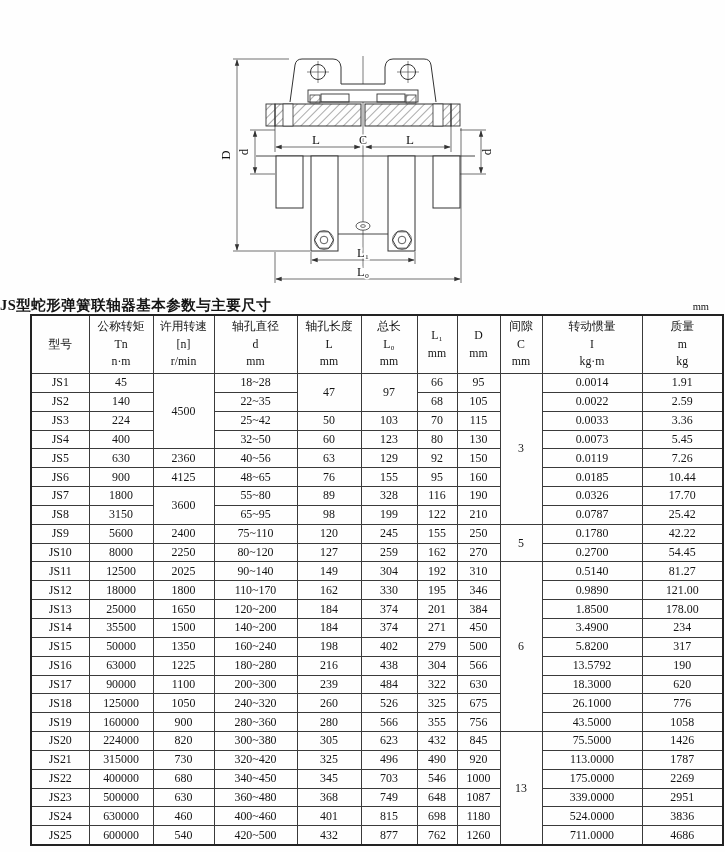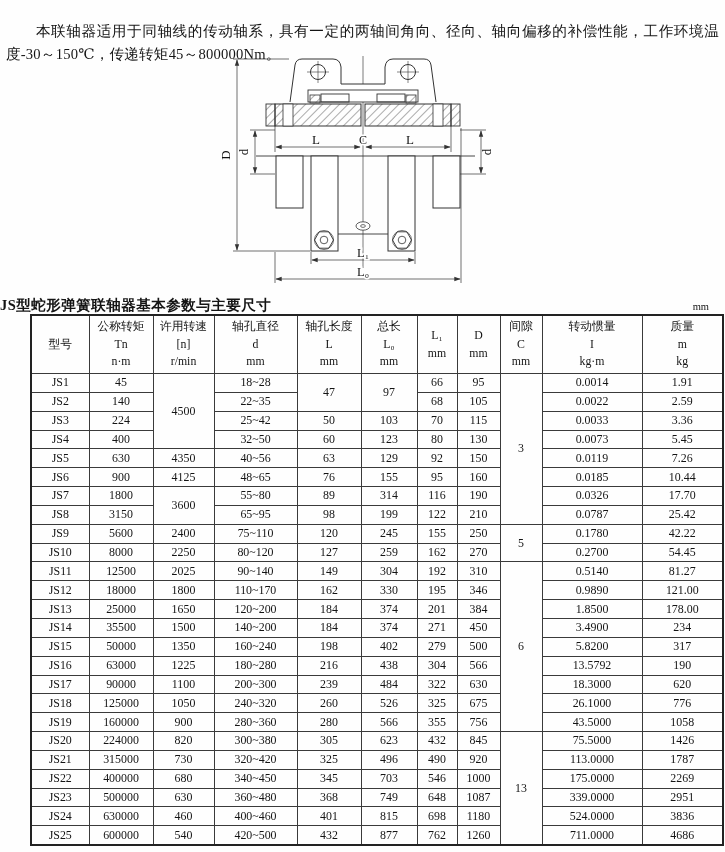--- a/index.html
+++ b/index.html
@@ -30,21 +30,20 @@
   }
   table.specs th{height:57px;font-size:11.8px;line-height:1.5;}
   table.specs td{height:17.85px;font-size:11.9px;}
   .dimtext{font-family:"Liberation Serif","DejaVu Serif",serif;}
 </style>
 </head>
 <body>
 
 <div class="page">
 
-  <p class="intro">本联轴器适用于同轴线的传动轴系，具有一定的两轴间角向、径向、轴向偏移的补偿性能，工作环境温度-30～150℃，传递转矩45～800000Nm。</p>
 
   <div class="diagram">
     <svg width="395" height="237" viewBox="0 0 395 237" xmlns="http://www.w3.org/2000/svg">
       <defs>
         <pattern id="hatch" patternUnits="userSpaceOnUse" width="6" height="6" patternTransform="rotate(45)">
           <line x1="0" y1="0" x2="0" y2="6" stroke="#5a5a5a" stroke-width="1"></line>
         </pattern>
         <marker id="arr" viewBox="0 0 10 10" refX="9" refY="5" markerWidth="9" markerHeight="9" orient="auto-start-reverse">
           <path d="M0,1.5 L10,5 L0,8.5 z" fill="#333"></path>
         </marker>
@@ -264,21 +263,21 @@
           <td>60</td>
           <td>123</td>
           <td>80</td>
           <td>130</td>
           <td>0.0073</td>
           <td>5.45</td>
         </tr>
         <tr>
           <td>JS5</td>
           <td>630</td>
-          <td>4350</td>
+          <td>2360</td>
           <td>40~56</td>
           <td>63</td>
           <td>129</td>
           <td>92</td>
           <td>150</td>
           <td>0.0119</td>
           <td>7.26</td>
         </tr>
         <tr>
           <td>JS6</td>
@@ -291,21 +290,21 @@
           <td>160</td>
           <td>0.0185</td>
           <td>10.44</td>
         </tr>
         <tr>
           <td>JS7</td>
           <td>1800</td>
           <td rowspan="2">3600</td>
           <td>55~80</td>
           <td>89</td>
-          <td>314</td>
+          <td>328</td>
           <td>116</td>
           <td>190</td>
           <td>0.0326</td>
           <td>17.70</td>
         </tr>
         <tr>
           <td>JS8</td>
           <td>3150</td>
           <td>65~95</td>
           <td>98</td>

